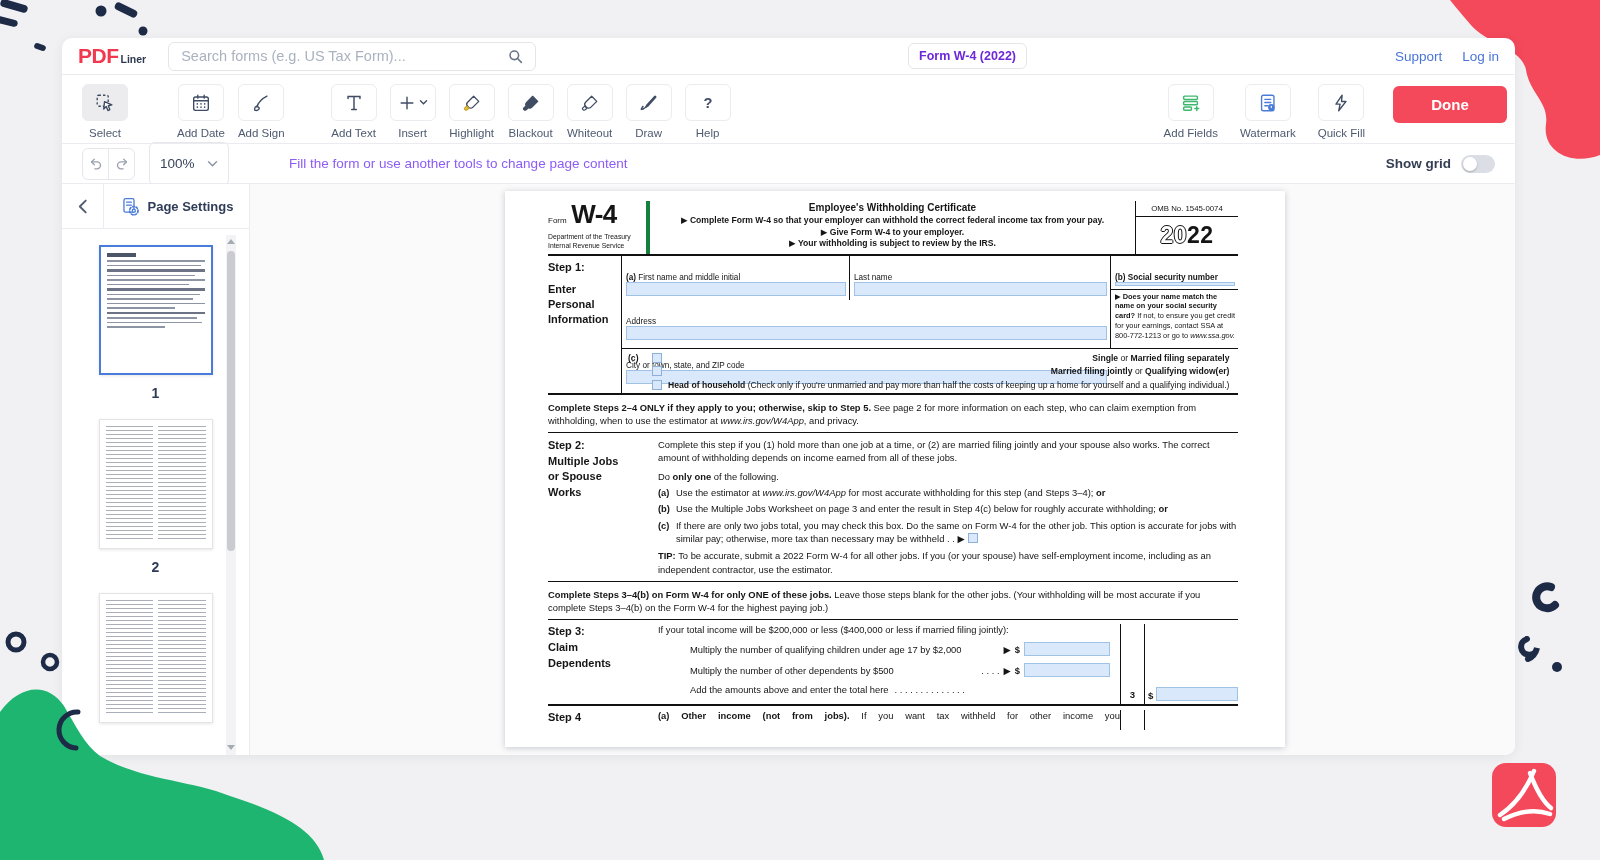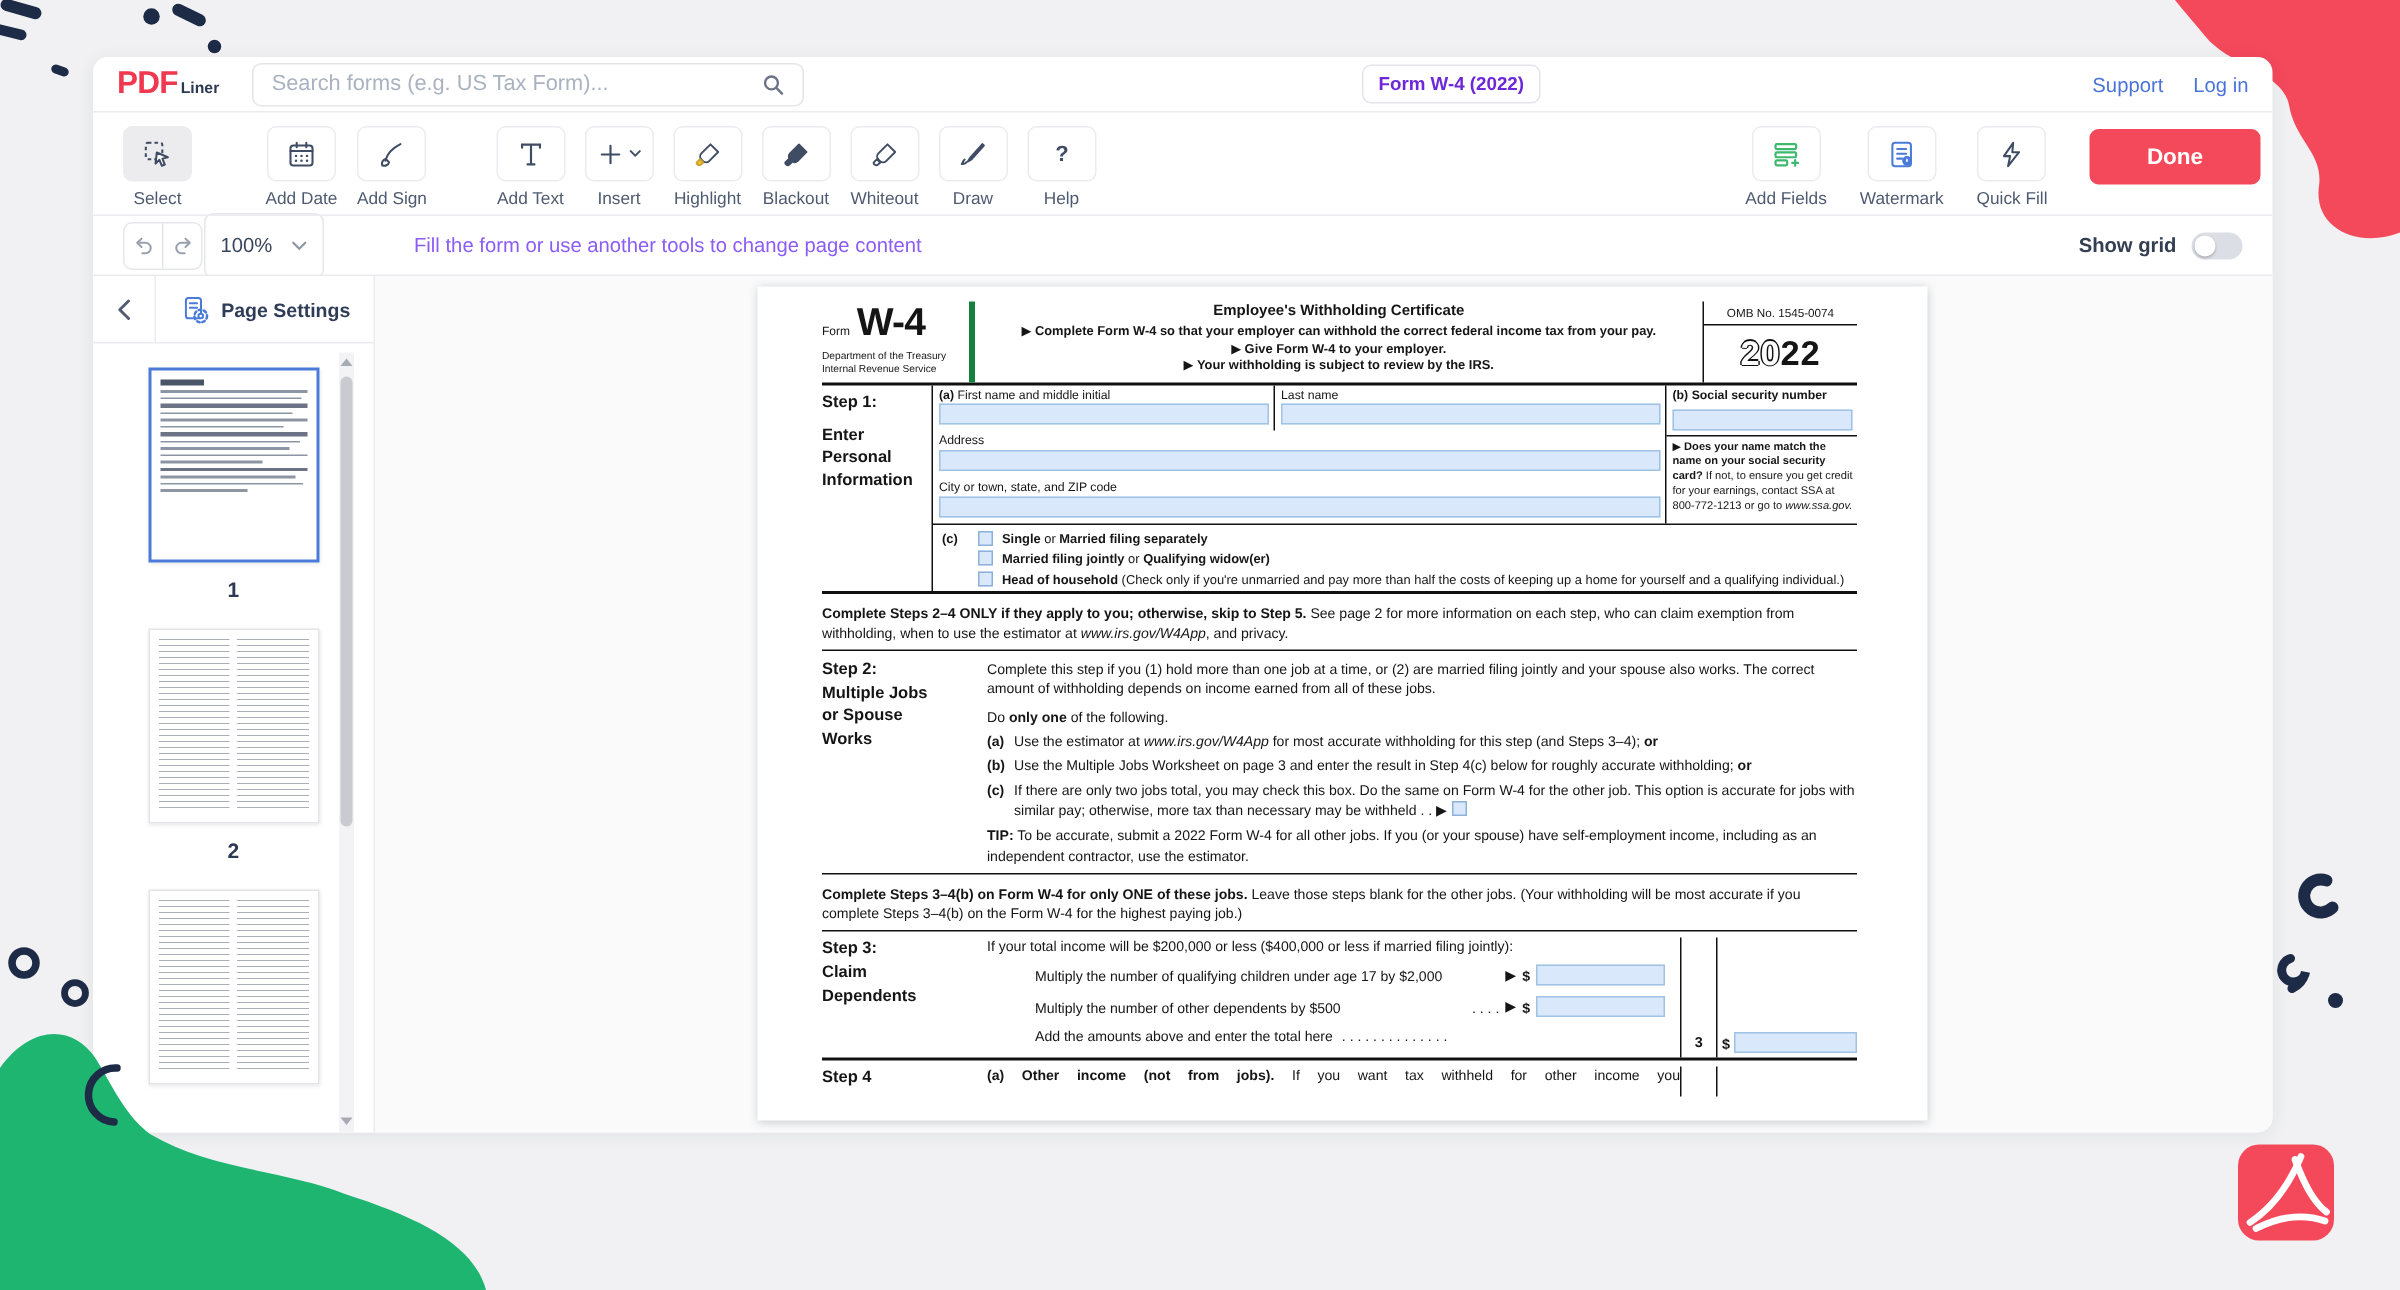--- a/index.html
+++ b/index.html
@@ -51,21 +51,21 @@
               display:flex; align-items:center; justify-content:center; cursor:pointer;
               font-family:inherit; }
 
   
   .subbar { height:40px; border-bottom:1px solid #ececf0; display:flex; align-items:center;
             padding:0 20px; flex:none; }
   .ubtn { width:27px; height:32px; border:1px solid #e6e7eb; background:#fff; display:flex;
           align-items:center; justify-content:center; cursor:pointer; }
   .ubtn.first { border-radius:6px 0 0 6px; }
   .ubtn.last { border-radius:0 6px 6px 0; margin-left:-1px; }
-  .zoomsel { margin-left:1px; width:80px; height:44px; border:1px solid #e6e7eb; border-radius:6px;
+  .zoomsel { margin-left:14px; width:80px; height:44px; border:1px solid #e6e7eb; border-radius:6px;
              display:flex; align-items:center; justify-content:space-between; padding:0 10px;
              font-size:13.5px; color:#39445c; cursor:pointer; }
   .hint { margin-left:60px; font-size:13.5px; color:#8b5cf6; }
   .gridwrap { margin-left:auto; display:flex; align-items:center; gap:10px; }
   .gridlbl { font-size:13.5px; font-weight:600; color:#333e52; }
   .toggle { width:34px; height:18px; border-radius:9px; background:#dbdfe5; position:relative; cursor:pointer; }
   .toggle .knob { position:absolute; left:2px; top:2px; width:14px; height:14px; border-radius:50%;
                   background:#fff; box-shadow:0 1px 2px rgba(0,0,0,.25); }
 
   
@@ -122,30 +122,30 @@
   .s1-label { width:74px; border-right:1px solid #111; padding-top:5px; }
   .slabel { font-size:11px; font-weight:700; }
   .s1-label .slabel { margin-bottom:9px; }
   .ssub { font-size:11px; font-weight:700; line-height:1.4; }
   .s1-right { flex:1; display:flex; flex-direction:column; }
   .s1-top { display:flex; border-bottom:1px solid #111; height:93px; }
   .s1-fields { width:488px; display:flex; flex-direction:column; }
   .frow { flex:1; display:flex; }
   .fcell { flex:1; padding:1px 3px 2px 4px; display:flex; flex-direction:column; }
   .fcell.first { width:228px; flex:none; border-right:1px solid #111; }
-  .flabel { font-size:8.2px; padding-top:1px; }
+  .flabel { font-size:8.2px; padding-top:16px; }
   .ffield { height:14px; background:#d9e8fb; border:1px solid #a0c2e4; margin-top:auto;
             margin-bottom:2px; cursor:text; }
   .s1-ssn { width:128px; border-left:1px solid #111; display:flex; flex-direction:column; }
   .ssn-top { padding:1px 3px 0 4px; border-bottom:1px solid #111; display:flex; flex-direction:column; height:34px; }
   .ssn-top .ffield { margin-bottom:3px; }
   .ssa { font-size:7.4px; line-height:1.32; padding:2px 3px 0 4px; }
   .s1c { display:flex; padding:4px 0 3px 6px; }
   .ctag { font-size:8.6px; font-weight:700; width:24px; flex:none; }
-  .opt { display:flex; align-items:center; gap:6px; margin-bottom:3.5px; font-size:8.6px; }
+  .opt { display:flex; align-items:center; gap:6px; margin-bottom:3.5px; font-size:8.6px;justify-content:space-between; }
   .fcheck { width:10px; height:10px; background:#d9e8fb; border:1px solid #8db1d8; flex:none; cursor:pointer; }
   .fcheck.inline { display:inline-block; vertical-align:-1px; margin-left:3px; }
 
   .fnote { font-size:9.4px; line-height:1.4; padding:6px 0 5px; border-bottom:1px solid #111; }
   .fsec { display:flex; padding:5px 0 5px; border-bottom:1px solid #111; }
   .sec-label { width:110px; flex:none; padding-top:1px; }
   .sec-label .slabel { margin-bottom:3px; }
   .sec-body { flex:1; font-size:9.4px; line-height:1.42; }
   .doline { margin-top:5px; }
   .litem { display:flex; margin-top:3px; }

